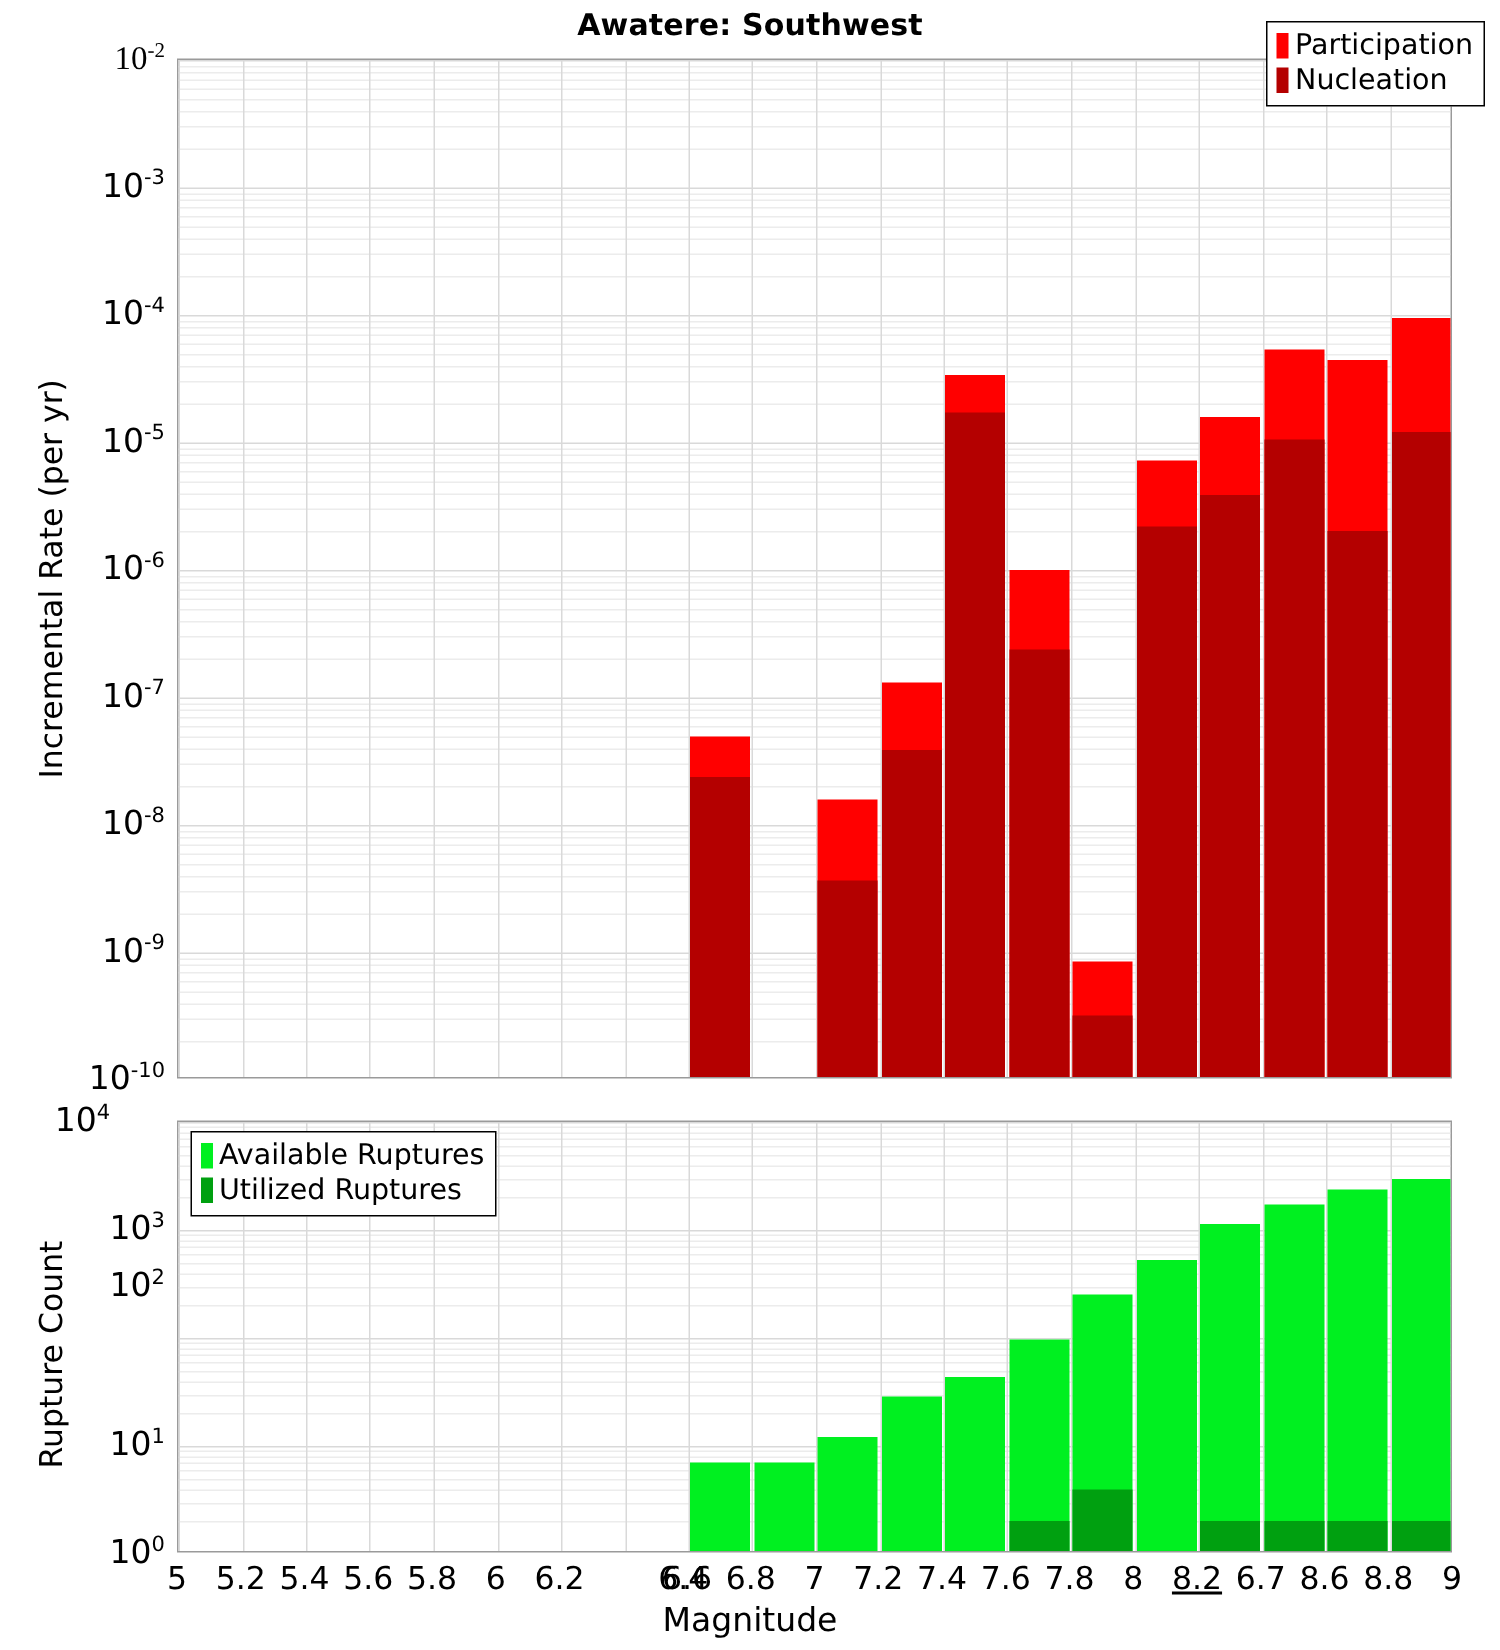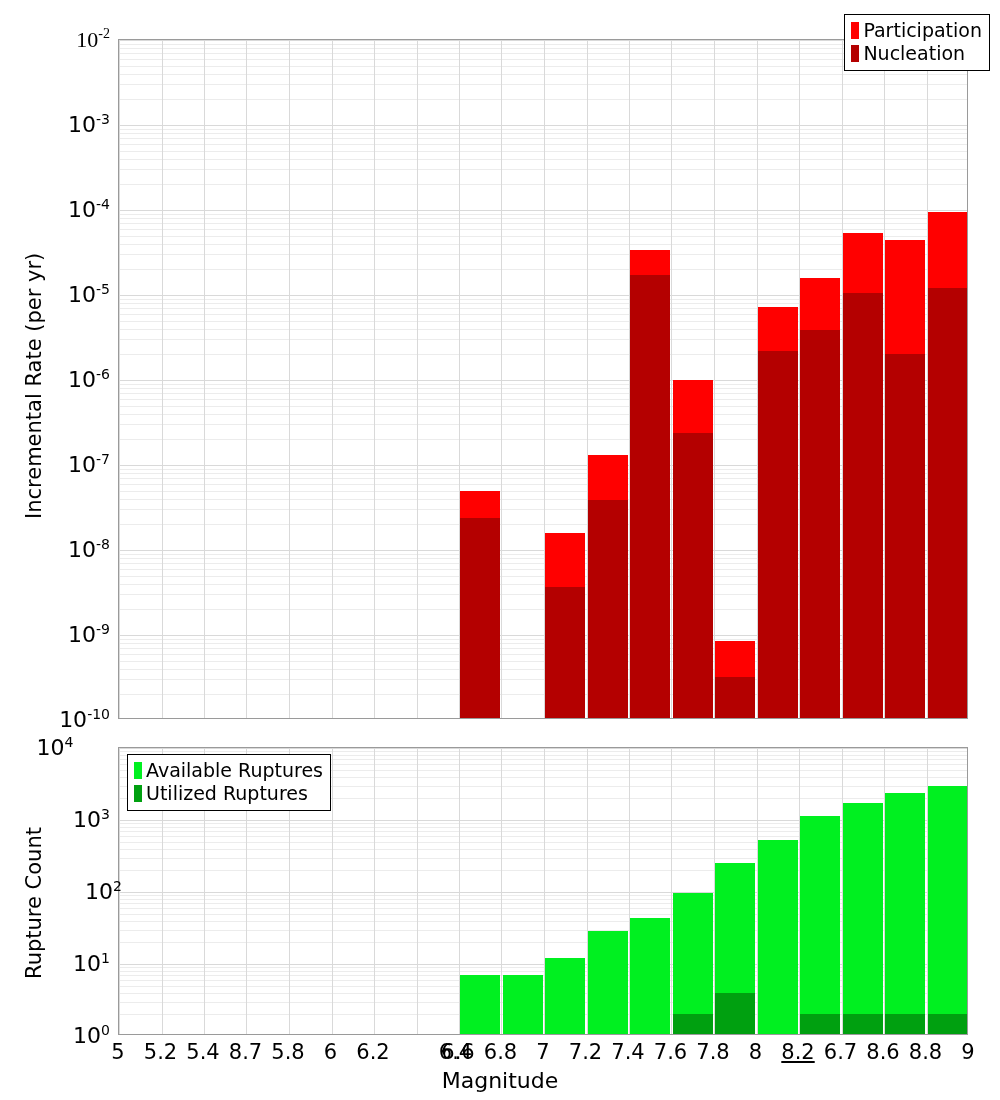--- a/index.html
+++ b/index.html
@@ -119,20 +119,21 @@
     flex: none;
   }
   #legend-top    { right: 10px;  top: 14px; }
   #legend-bottom { left: 8px;    top: 6px; }
 </style>
 </head>
 <body>
 
 <div class="figure">
 
+  <div class="chart-title">Awatere: Southwest</div>
 
   <div class="plot" id="panel-top">
     <div class="grid-layer" id="grid-top">
         <div class="gl-h minor" style="top: 654.412px;"></div>
         <div class="gl-h minor" style="top: 639.445px;"></div>
         <div class="gl-h minor" style="top: 628.825px;"></div>
         <div class="gl-h minor" style="top: 620.588px;"></div>
         <div class="gl-h minor" style="top: 613.857px;"></div>
         <div class="gl-h minor" style="top: 608.167px;"></div>
         <div class="gl-h minor" style="top: 603.237px;"></div>
@@ -405,29 +406,29 @@
       <div class="ytick" style="top: 294px; left: 0px; width: 110px; text-align: right;">10<sup>-5</sup></div>
       <div class="ytick" style="top: 379px; left: 0px; width: 110px; text-align: right;">10<sup>-6</sup></div>
       <div class="ytick" style="top: 464px; left: 0px; width: 110px; text-align: right;">10<sup>-7</sup></div>
       <div class="ytick" style="top: 549px; left: 0px; width: 110px; text-align: right;">10<sup>-8</sup></div>
       <div class="ytick" style="top: 634px; left: 0px; width: 110px; text-align: right;">10<sup>-9</sup></div>
       <div class="ytick" style="top: 719px; left: 0px; width: 110px; text-align: right;">10<sup>-10</sup></div>
     </div>
   <div id="yticks-bottom">
       <div class="ytick" style="top: 747px; left: 0px; width: 110px; text-align: center;">10<sup>4</sup></div>
       <div class="ytick" style="top: 819px; left: 0px; width: 110px; text-align: right;">10<sup>3</sup></div>
-      <div class="ytick" style="top: 891px; left: 0px; width: 110px; text-align: right; padding-left: 12px;">10<sup>2</sup></div>
+      <div class="ytick" style="top: 857px; left: 0px; width: 110px; text-align: right;">10<sup>2</sup></div>
       <div class="ytick" style="top: 963px; left: 0px; width: 110px; text-align: right;">10<sup>1</sup></div>
       <div class="ytick" style="top: 1035px; left: 0px; width: 110px; text-align: right;">10<sup>0</sup></div>
     </div>
   <div id="xticks">
       <div class="xtick" style="left: 118px;">5</div>
       <div class="xtick" style="left: 160.5px;">5.2</div>
       <div class="xtick" style="left: 203px;">5.4</div>
-      <div class="xtick" style="left: 245.5px;">8.7</div>
+      <div class="xtick" style="left: 245.5px;">5.6</div>
       <div class="xtick" style="left: 288px;">5.8</div>
       <div class="xtick" style="left: 330.5px;">6</div>
       <div class="xtick" style="left: 373px;">6.2</div>
       <div class="xtick" style="left: 415.5px; margin-left: 40px;">6.4</div>
       <div class="xtick" style="left: 458px;">6.6</div>
       <div class="xtick" style="left: 500.5px;">6.8</div>
       <div class="xtick" style="left: 543px;">7</div>
       <div class="xtick" style="left: 585.5px;">7.2</div>
       <div class="xtick" style="left: 628px;">7.4</div>
       <div class="xtick" style="left: 670.5px;">7.6</div>

